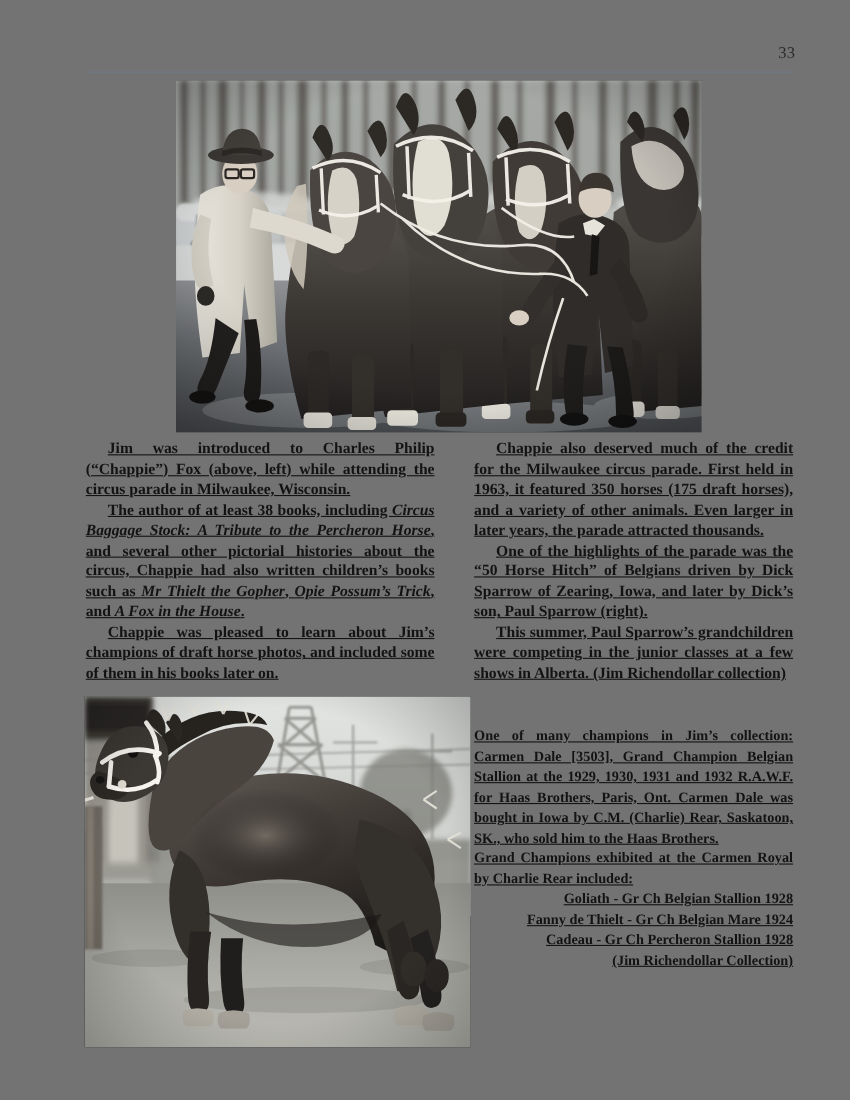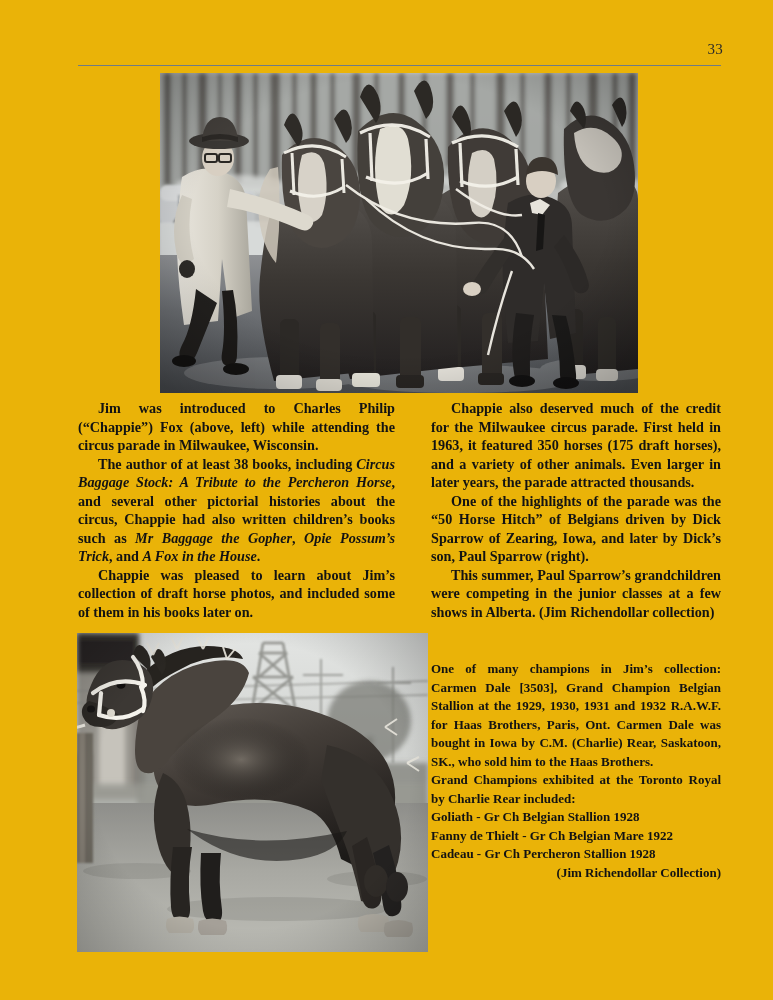--- a/index.html
+++ b/index.html
@@ -4,21 +4,21 @@
 <style>
   html, body {
     margin: 0;
     padding: 0;
     background: #ffffff;
   }
   .page {
     position: relative;
     width: 773px;
     height: 1000px;
-    background: #eab308;
+    background: #737373;
     overflow: hidden;
     font-family: "Liberation Serif", "DejaVu Serif", serif;
     color: #111111;
   }
 
   
   .folio {
     position: absolute;
     top: 41px;
     left: 0;
@@ -64,20 +64,21 @@
     font-size: 14.2px;
     line-height: 18.55px;
     text-align: justify;
     text-justify: inter-word;
     font-weight: bold;
     color: #131313;
     -webkit-font-smoothing: antialiased;
   }
   .col p {
     margin: 0;
+    text-decoration: underline;
   }
   .col p.ind { text-indent: 20px; }
   i { font-style: italic; }
 
   #col-left {
     left: 78px;
     top: 399px;
     width: 317px;
   }
   #col-right {
@@ -90,21 +91,21 @@
     top: 660px;
     width: 290px;
     font-size: 13px;
     line-height: 18.55px;
   }
   #caption-right p { margin: 0; }
   .credit {
     display: block;
     text-align: right;
   }
-  .nojust { text-align: left; }
+  .nojust { text-align: right; }
 </style>
 </head>
 <body>
 
 <div class="page">
 
   <div class="folio">33</div>
   <div class="header-rule"></div>
 
   <div class="photo" id="photo-top">
@@ -325,22 +326,22 @@
         <path d="M296 116 q40 30 66 26"></path>
         <path d="M352 198 q-14 40 -24 84"></path>
       </g>
 
       <rect x="0" y="0" width="478" height="320" fill="url(#vignT)"></rect>
     </svg>
   </div>
 
   <div class="col" id="col-left">
     <p class="ind">Jim was introduced to Charles Philip (“Chappie”) Fox (above, left) while attending the circus parade in Milwaukee, Wisconsin.</p>
-    <p class="ind"><span>The author of at least 38 books, including </span><i>Circus Baggage Stock: A Tribute to the Percheron Horse</i><span>, and several other pictorial histories about the circus, Chappie had also written children’s books such as </span><i>Mr Baggage the Gopher</i><span>, </span><i>Opie Possum’s Trick</i><span>, and </span><i>A Fox in the House</i><span>.</span></p>
-    <p class="ind">Chappie was pleased to learn about Jim’s collection of draft horse photos, and included some of them in his books later on.</p>
+    <p class="ind"><span>The author of at least 38 books, including </span><i>Circus Baggage Stock: A Tribute to the Percheron Horse</i><span>, and several other pictorial histories about the circus, Chappie had also written children’s books such as </span><i>Mr Thielt the Gopher</i><span>, </span><i>Opie Possum’s Trick</i><span>, and </span><i>A Fox in the House</i><span>.</span></p>
+    <p class="ind">Chappie was pleased to learn about Jim’s champions of draft horse photos, and included some of them in his books later on.</p>
   </div>
 
   <div class="col" id="col-right">
     <p class="ind">Chappie also deserved much of the credit for the Milwaukee  circus parade. First held in 1963, it featured 350 horses (175 draft horses), and a variety of other animals. Even larger in later years, the parade attracted thousands.</p>
     <p class="ind">One of the highlights of the parade was the “50 Horse Hitch” of Belgians driven by Dick Sparrow of Zearing, Iowa, and later by Dick’s son, Paul Sparrow (right).</p>
     <p class="ind"><span>This summer, Paul Sparrow’s grandchildren were competing in the junior classes at a few shows in Alberta. </span><span>   (Jim Richendollar collection)</span></p>
   </div>
 
   <div class="photo" id="photo-bottom">
     <svg width="351" height="319" viewBox="0 0 351 319" role="img">
@@ -507,20 +508,20 @@
 
         <path d="M110 196 q72 22 160 2 q-10 22 -46 28 q-62 10 -114 -30z" fill="#191716" opacity=".6"></path>
       </g>
 
       <rect x="0" y="0" width="351" height="319" fill="url(#vignB)"></rect>
     </svg>
   </div>
 
   <div class="col" id="caption-right">
     <p>One of many champions in Jim’s collection: Carmen Dale [3503], Grand Champion Belgian Stallion at the 1929, 1930, 1931 and 1932 R.A.W.F. for Haas Brothers, Paris, Ont. Carmen Dale was bought in Iowa by C.M. (Charlie) Rear, Saskatoon, SK., who sold him to the Haas Brothers.</p>
-    <p>Grand Champions exhibited at the Toronto Royal by Charlie Rear included:</p>
+    <p>Grand Champions exhibited at the Carmen Royal by Charlie Rear included:</p>
     <p class="nojust">Goliath - Gr Ch Belgian Stallion 1928</p>
-    <p class="nojust">Fanny de Thielt - Gr Ch Belgian Mare 1922</p>
+    <p class="nojust">Fanny de Thielt - Gr Ch Belgian Mare 1924</p>
     <p class="nojust">Cadeau - Gr Ch Percheron Stallion 1928</p>
     <p class="credit">(Jim Richendollar Collection)</p>
   </div>
 
 </div>
 
 </body></html>

